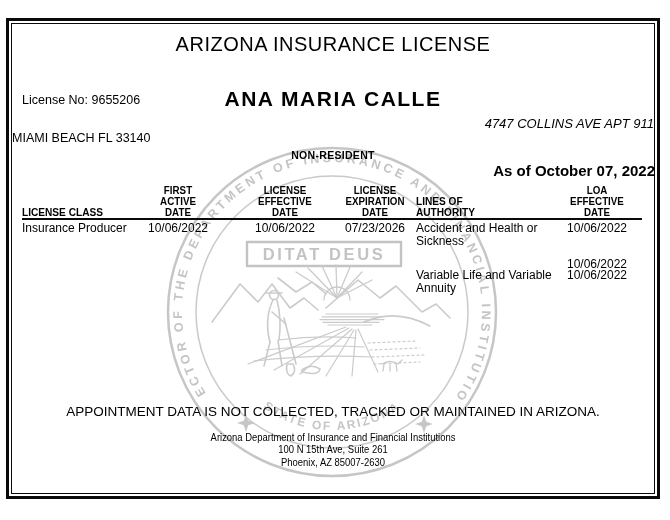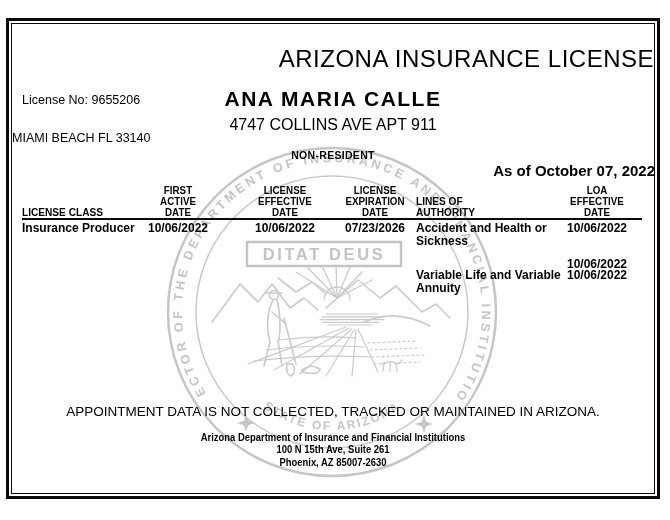--- a/index.html
+++ b/index.html
@@ -2,47 +2,47 @@
 <html><head>
 <meta charset="utf-8">
 <style>
   html,body{margin:0;padding:0;background:#ffffff;}
   body{width:670px;height:520px;position:relative;font-family:"Liberation Sans",sans-serif;color:#000;}
   .page{position:absolute;left:0;top:0;width:670px;height:520px;background:#fff;overflow:hidden;}
   .doc-outer{position:absolute;left:6px;top:18px;width:648px;height:475px;border:3px solid #0a0a0a;}
   .doc-inner{position:absolute;left:2px;top:2px;right:2px;bottom:2px;border:1px solid #0a0a0a;background:#fff;}
   .seal-svg{position:absolute;left:150px;top:118px;width:340px;height:340px;z-index:0;}
   .content{position:absolute;left:0;top:0;right:0;bottom:0;z-index:1;}
-  .doc-title{position:absolute;left:0;top:9px;width:100%;text-align:right;font-size:24px;letter-spacing:.5px;margin-top:12px;}
+  .doc-title{position:absolute;left:0;top:9px;width:100%;text-align:center;font-size:20px;letter-spacing:.5px;}
   .license-no{position:absolute;left:10px;top:44px;font-size:12.5px;margin-top:25px;}
   .licensee-name{position:absolute;left:0;top:63px;width:100%;text-align:center;font-size:21px;font-weight:bold;letter-spacing:1.5px;}
-  .addr1{position:absolute;left:0;top:92px;width:100%;text-align:center;font-size:16px;}
+  .addr1{position:absolute;left:0;top:92px;width:100%;text-align:right;font-size:13px;font-style:italic;}
   .addr2{position:absolute;left:0;top:107px;width:100%;text-align:left;font-size:12.5px;}
   .residency{position:absolute;left:0;top:125px;width:100%;text-align:center;font-size:10.5px;font-weight:bold;letter-spacing:.3px;}
   .asof{position:absolute;left:1px;top:138px;width:100%;text-align:right;font-size:15px;font-weight:bold;}
   .thead{position:absolute;left:0;top:158px;width:100%;height:36px;}
   .th{position:absolute;bottom:0;font-size:11.5px;font-weight:bold;line-height:11px;white-space:pre-line;}
   .th.c-center{text-align:center;transform:scaleX(.85);transform-origin:center bottom;}
   .th.c-left{transform:scaleX(.88);transform-origin:left bottom;}
   .h-rule{position:absolute;left:10px;top:194px;width:620px;height:2px;background:#0a0a0a;}
-  .trow{position:absolute;left:0;top:198px;width:100%;height:95px;font-size:12px;font-weight:bold;}
+  .trow{position:absolute;left:0;top:198px;width:100%;height:95px;font-size:12px;}
   .td{position:absolute;top:0;line-height:12.5px;}
   .td.c-center{text-align:center;}
   .col1{left:10px;width:125px;}
   .col2{left:128px;width:76px;}
   .col3{left:235px;width:76px;}
   .col4{left:325px;width:76px;}
   .col5{left:404px;width:152px;}
   .col6{left:545px;width:80px;}
   .loa-list{position:absolute;left:404px;top:0;width:240px;display:flex;flex-direction:column;row-gap:11px;}
   .loa-item{position:relative;width:240px;}
   .loa-name{display:block;width:152px;line-height:12.5px;}
   .loa-date{position:absolute;left:141px;top:0;width:80px;text-align:center;line-height:12.5px;}
   .notice{position:absolute;left:0;top:380px;width:100%;text-align:center;font-size:13.5px;}
-  .dept{position:absolute;left:0;top:407px;width:100%;text-align:center;font-size:11.5px;font-weight:bold;line-height:12.3px;}
+  .dept{position:absolute;left:0;top:407px;width:100%;text-align:center;font-size:11.5px;font-weight:normal;line-height:12.3px;}
   .dept .dline{display:block;transform:scaleX(.82);transform-origin:center top;}
 </style>
 </head>
 <body>
 
 <div class="page">
   <div class="doc-outer">
     <div class="doc-inner">
 
       <svg class="seal-svg" viewBox="-170 -170 340 340" aria-hidden="true">

